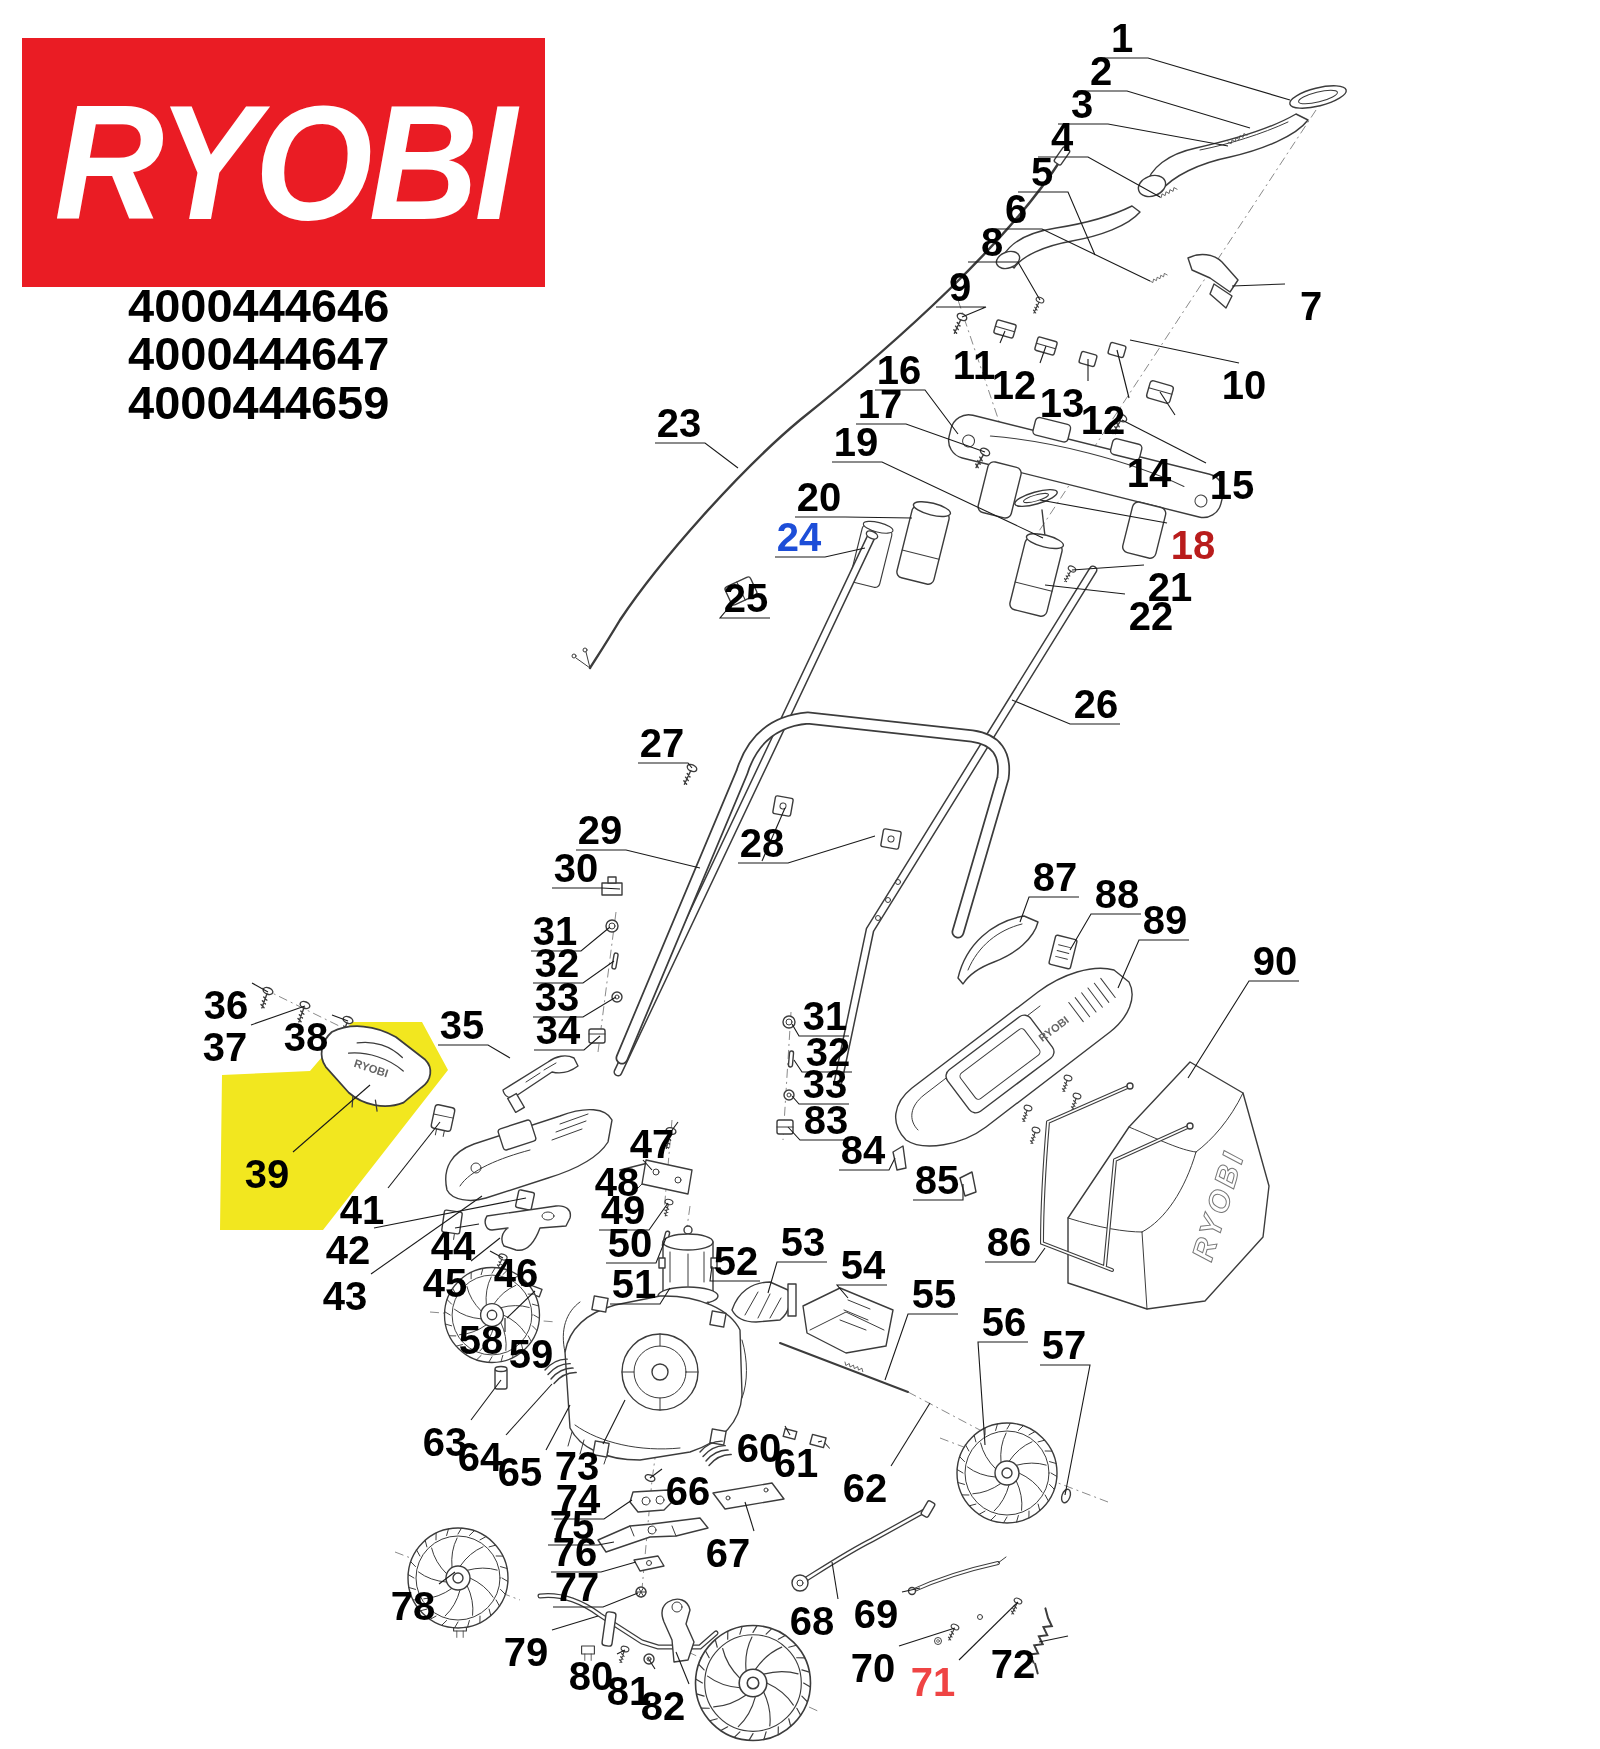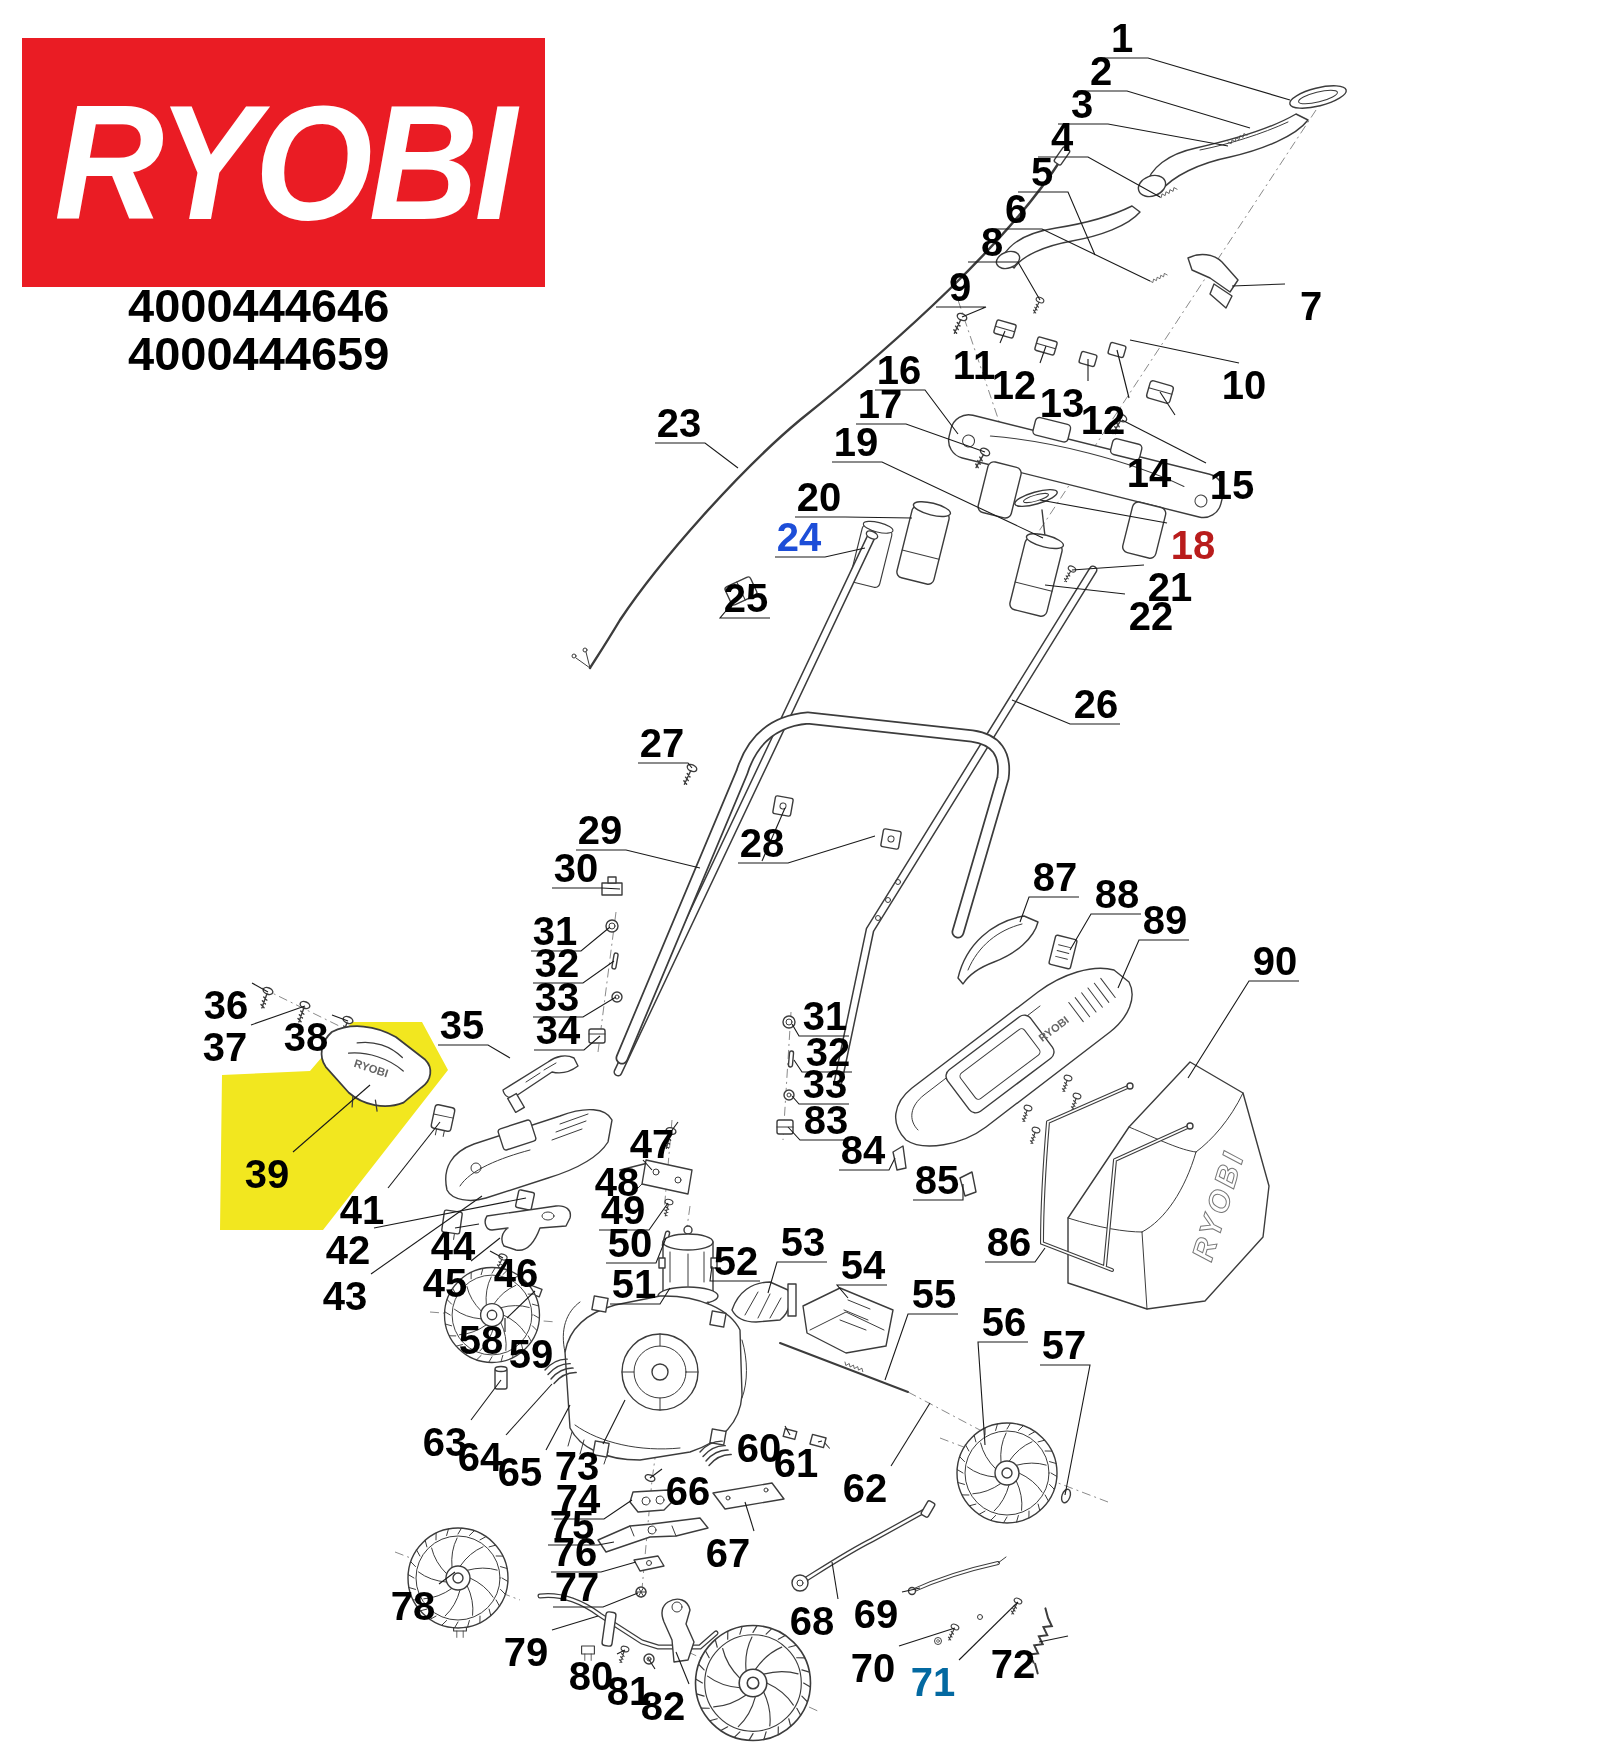--- a/index.html
+++ b/index.html
@@ -527,20 +527,21 @@
         <path d="M959,1660L1018,1602" class="ld" stroke="#1a1a1a"></path>
         <path d="M1039,1642L1068,1636" class="ld" stroke="#1a1a1a"></path>
       </g>
   </svg>
 
   <div class="logo" style="background: rgb(234, 28, 36);">
     <span>RYOBI</span>
   </div>
   <div class="models">
     <div>4000444646</div>
+    <div>4000444647</div>
     <div>4000444659</div>
   </div>
 
   <div id="labels">
       <div class="callout" style="left: 1122px; top: 38px; color: rgb(0, 0, 0);">1</div>
       <div class="callout" style="left: 1101px; top: 71px; color: rgb(0, 0, 0);">2</div>
       <div class="callout" style="left: 1082px; top: 104px; color: rgb(0, 0, 0);">3</div>
       <div class="callout" style="left: 1062px; top: 137px; color: rgb(0, 0, 0);">4</div>
       <div class="callout" style="left: 1042px; top: 172px; color: rgb(0, 0, 0);">5</div>
       <div class="callout" style="left: 1016px; top: 209px; color: rgb(0, 0, 0);">6</div>
@@ -622,16 +623,16 @@
       <div class="callout" style="left: 575px; top: 1552px; color: rgb(0, 0, 0);">76</div>
       <div class="callout" style="left: 577px; top: 1587px; color: rgb(0, 0, 0);">77</div>
       <div class="callout" style="left: 413px; top: 1606px; color: rgb(0, 0, 0);">78</div>
       <div class="callout" style="left: 526px; top: 1652px; color: rgb(0, 0, 0);">79</div>
       <div class="callout" style="left: 591px; top: 1676px; color: rgb(0, 0, 0);">80</div>
       <div class="callout" style="left: 629px; top: 1691px; color: rgb(0, 0, 0);">81</div>
       <div class="callout" style="left: 663px; top: 1706px; color: rgb(0, 0, 0);">82</div>
       <div class="callout" style="left: 812px; top: 1621px; color: rgb(0, 0, 0);">68</div>
       <div class="callout" style="left: 876px; top: 1614px; color: rgb(0, 0, 0);">69</div>
       <div class="callout" style="left: 873px; top: 1668px; color: rgb(0, 0, 0);">70</div>
-      <div class="callout" style="left: 933px; top: 1682px; color: #0369a1;">71</div>
+      <div class="callout" style="left: 933px; top: 1682px; color: #ef4444;">71</div>
       <div class="callout" style="left: 1013px; top: 1664px; color: rgb(0, 0, 0);">72</div>
     </div>
 </div>
 
 </body></html>

